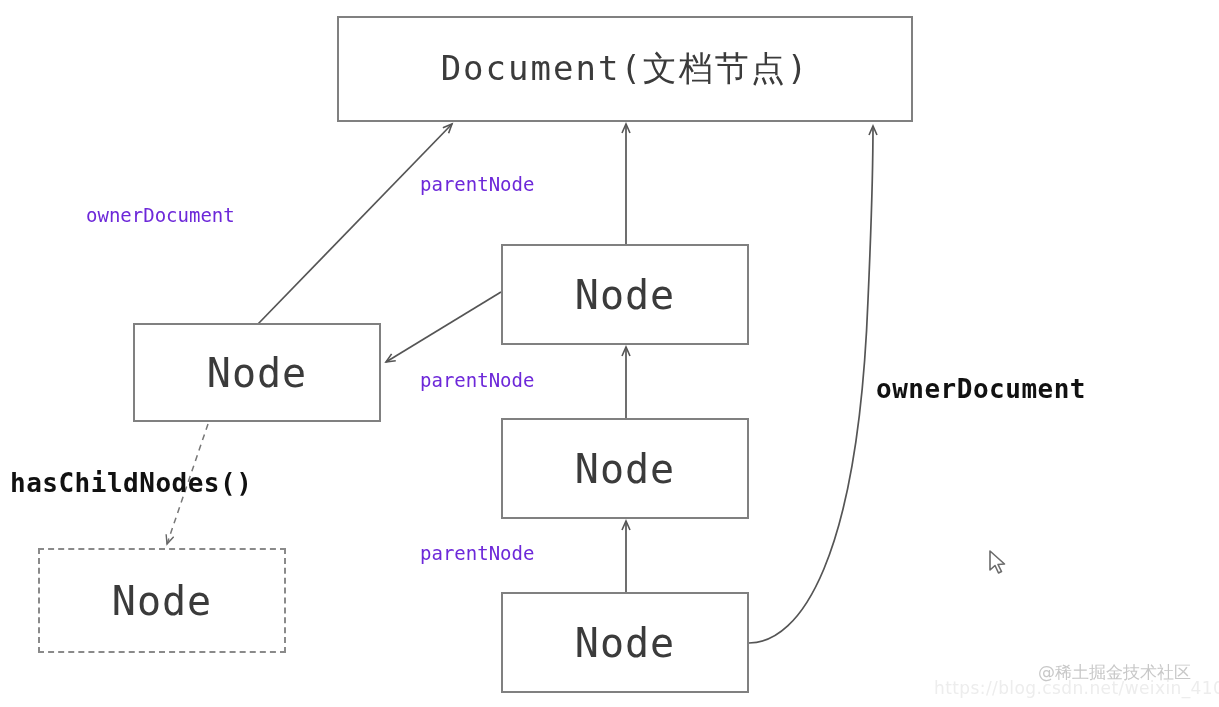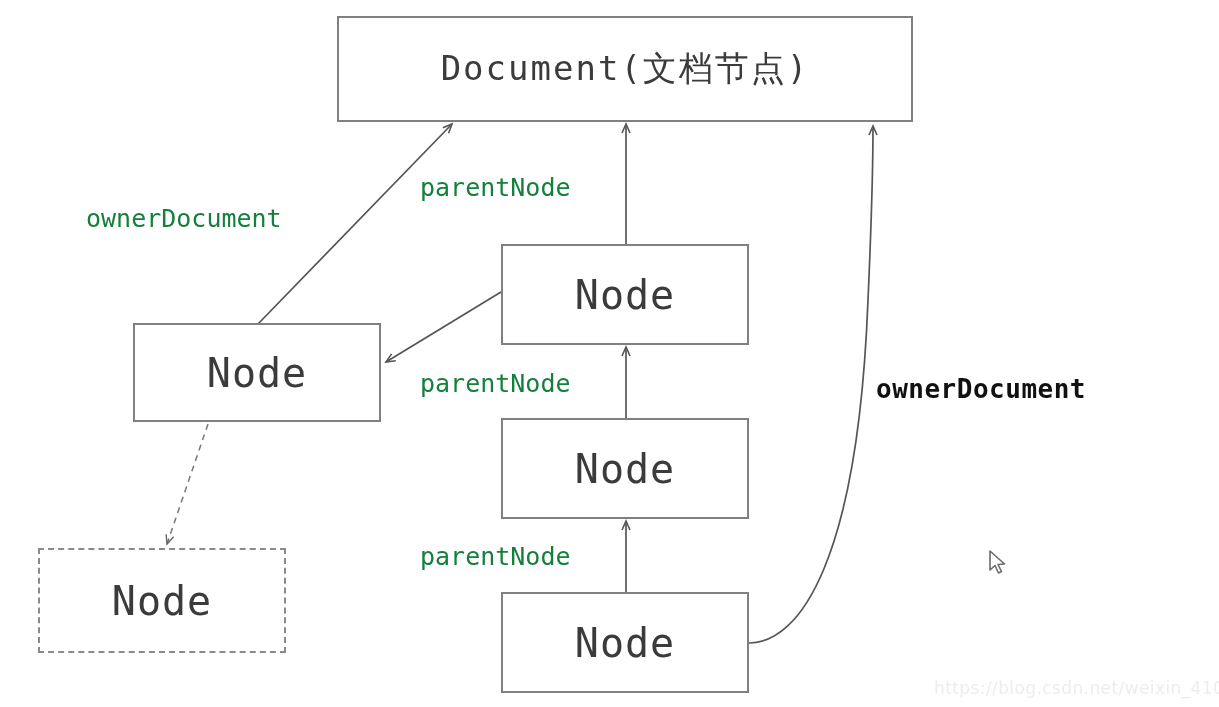--- a/index.html
+++ b/index.html
@@ -43,22 +43,22 @@
     color: #3b3b3b;
     white-space: nowrap;
   }
   #doc-box .box-label {
     font-size: 34px;
     letter-spacing: 2px;
   }
   .edge-label {
     position: absolute;
     font-family: "DejaVu Sans Mono", "Liberation Mono", monospace;
-    font-size: 25px;
-    color: #15803d;
+    font-size: 19px;
+    color: #6d28d9;
     white-space: nowrap;
     letter-spacing: 0px;
   }
   .edge-label.bold {
     font-weight: bold;
     color: #111111;
     font-size: 26px;
     letter-spacing: 0.5px;
   }
   #cursor {
@@ -135,23 +135,25 @@
   </div>
 
   <div class="edge-label" style="left:86px; top:204px;">ownerDocument</div>
 
   <div class="edge-label" style="left:420px; top:173px;">parentNode</div>
 
   <div class="edge-label" style="left:420px; top:369px;">parentNode</div>
 
   <div class="edge-label" style="left:420px; top:542px;">parentNode</div>
 
+  <div class="edge-label bold" style="left:10px; top:468px;">hasChildNodes()</div>
 
   <div class="edge-label bold" style="left:876px; top:374px;">ownerDocument</div>
 
   <svg id="cursor" width="22" height="28" viewBox="0 0 22 28" style="left:988px; top:549px;">
     <path d="M 2 2 L 2 21 L 7 16.5 L 10.5 24 L 13.5 22.5 L 10 15.5 L 16.5 15 Z" fill="#ffffff" stroke="#6b6b6b" stroke-width="1.6" stroke-linejoin="round"></path>
   </svg>
 
+  <div class="watermark" id="wm-brand" style="left:1038px; top:661px;">@稀土掘金技术社区</div>
 
   <div class="watermark" id="wm-url" style="left:934px; top:678px;">https://blog.csdn.net/weixin_41001497</div>
 
 </div>
 
 </body></html>

